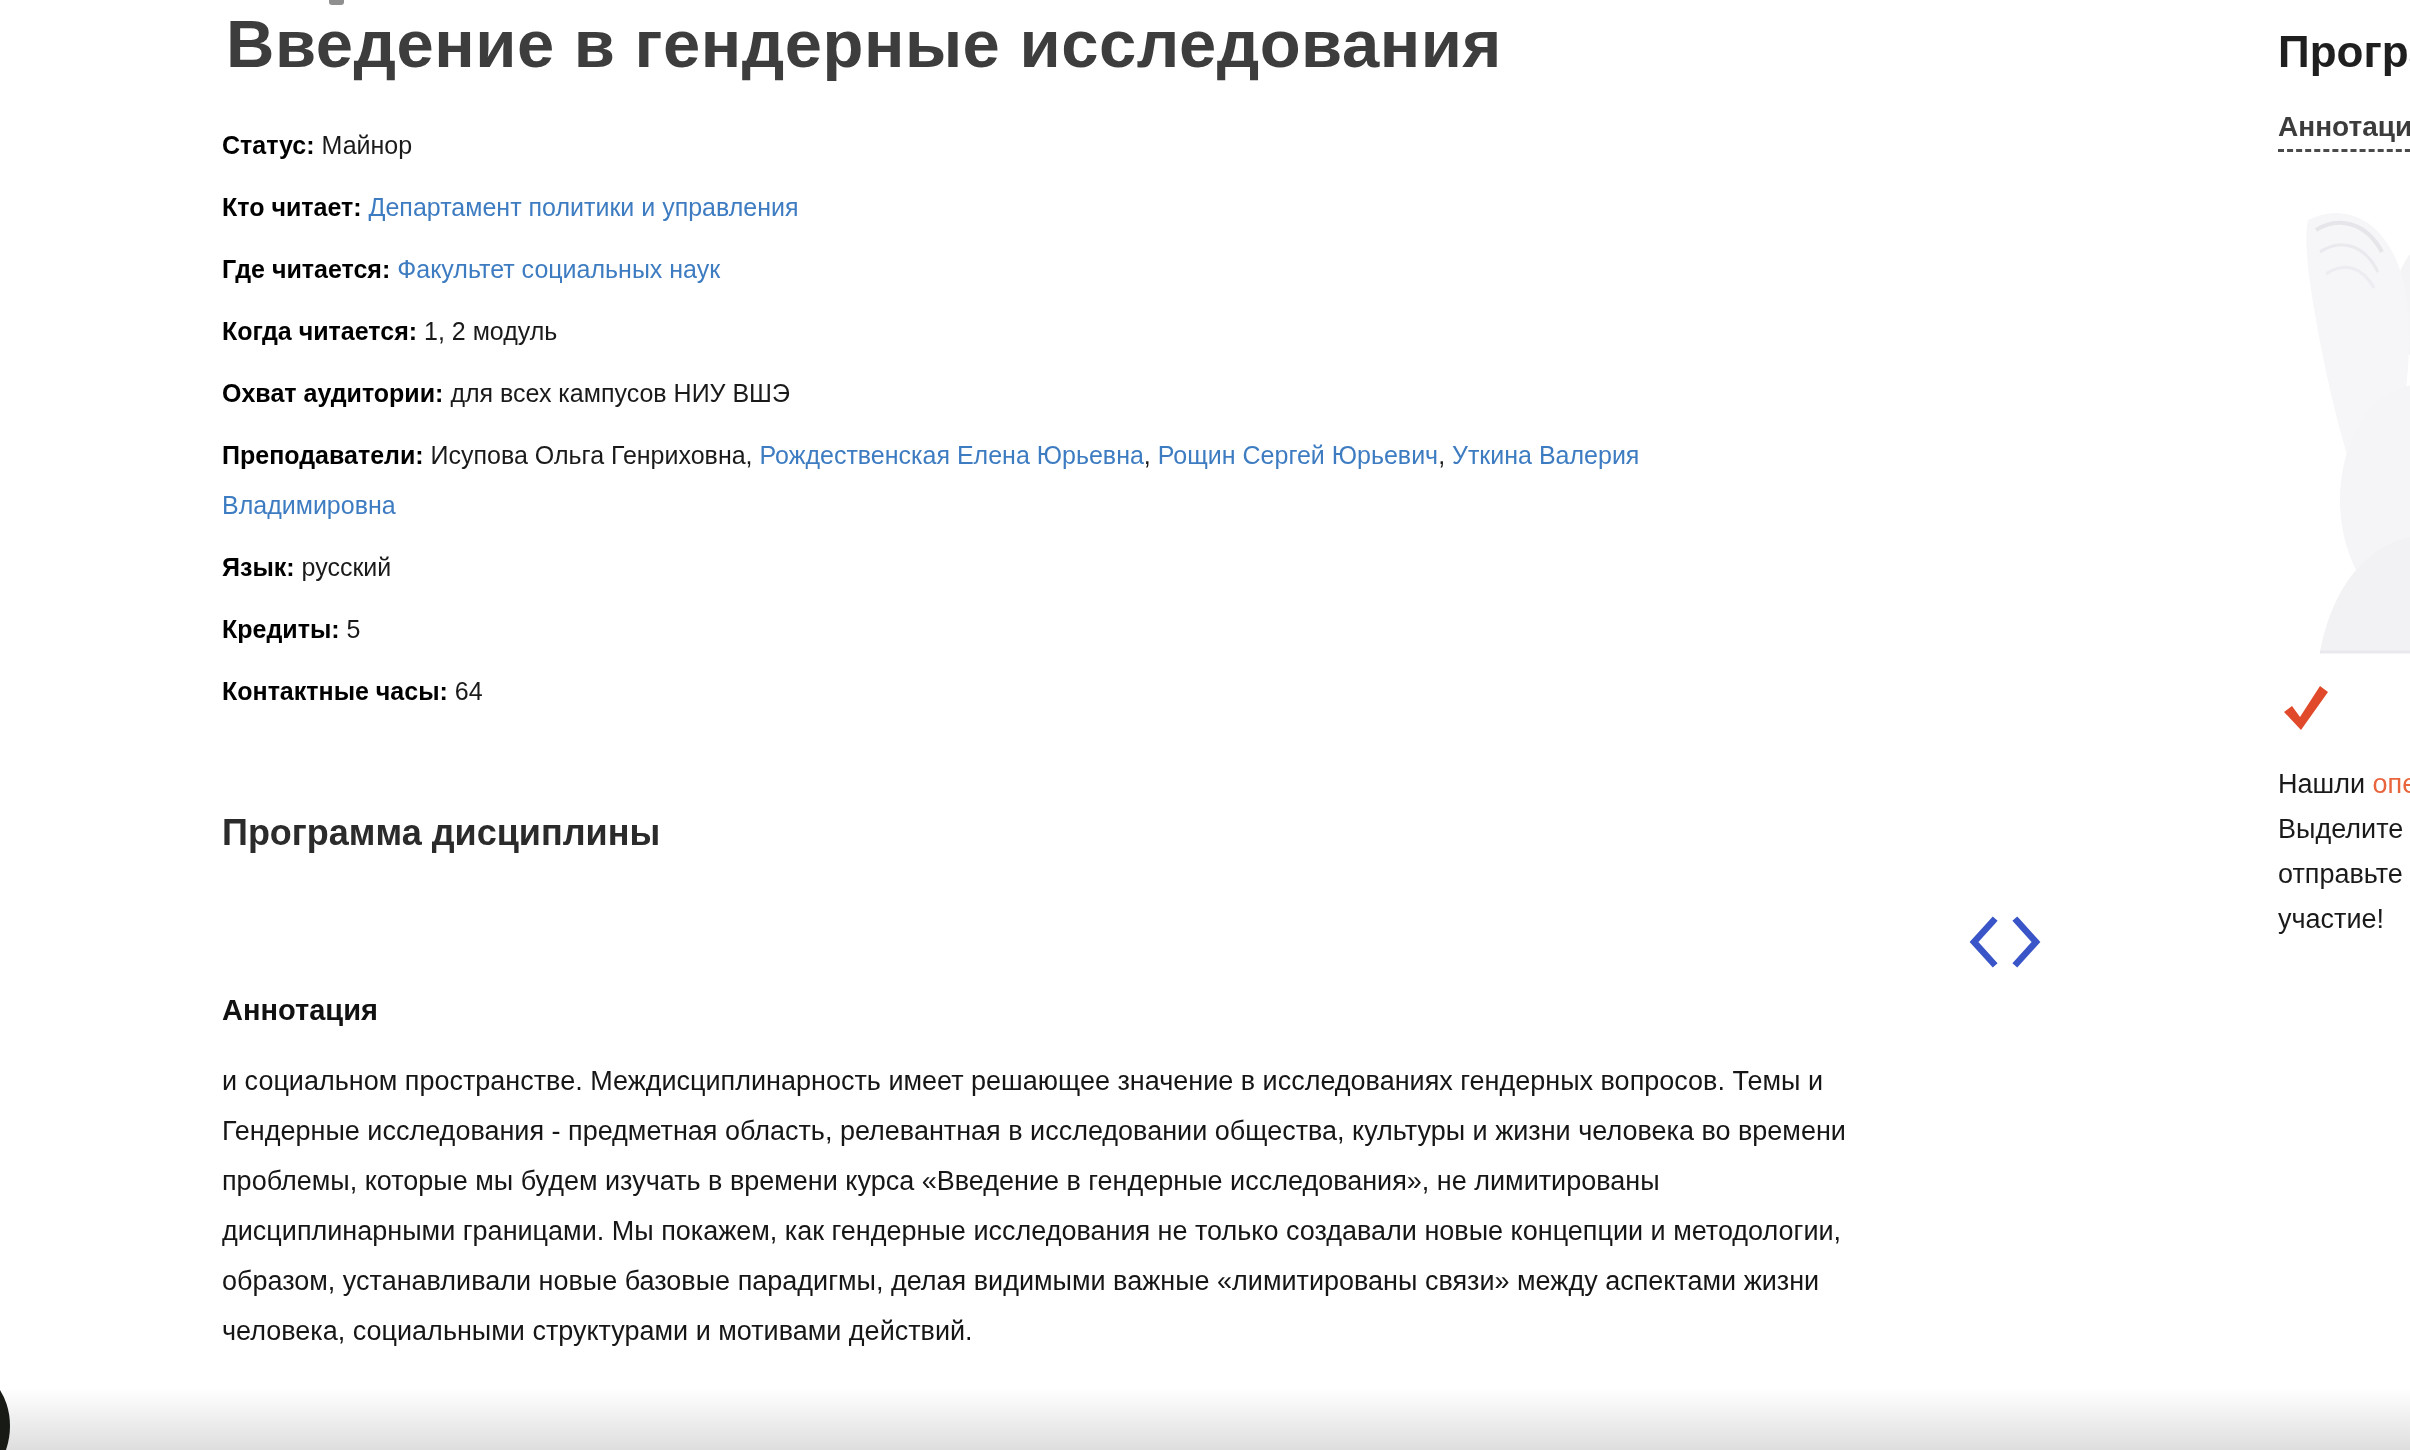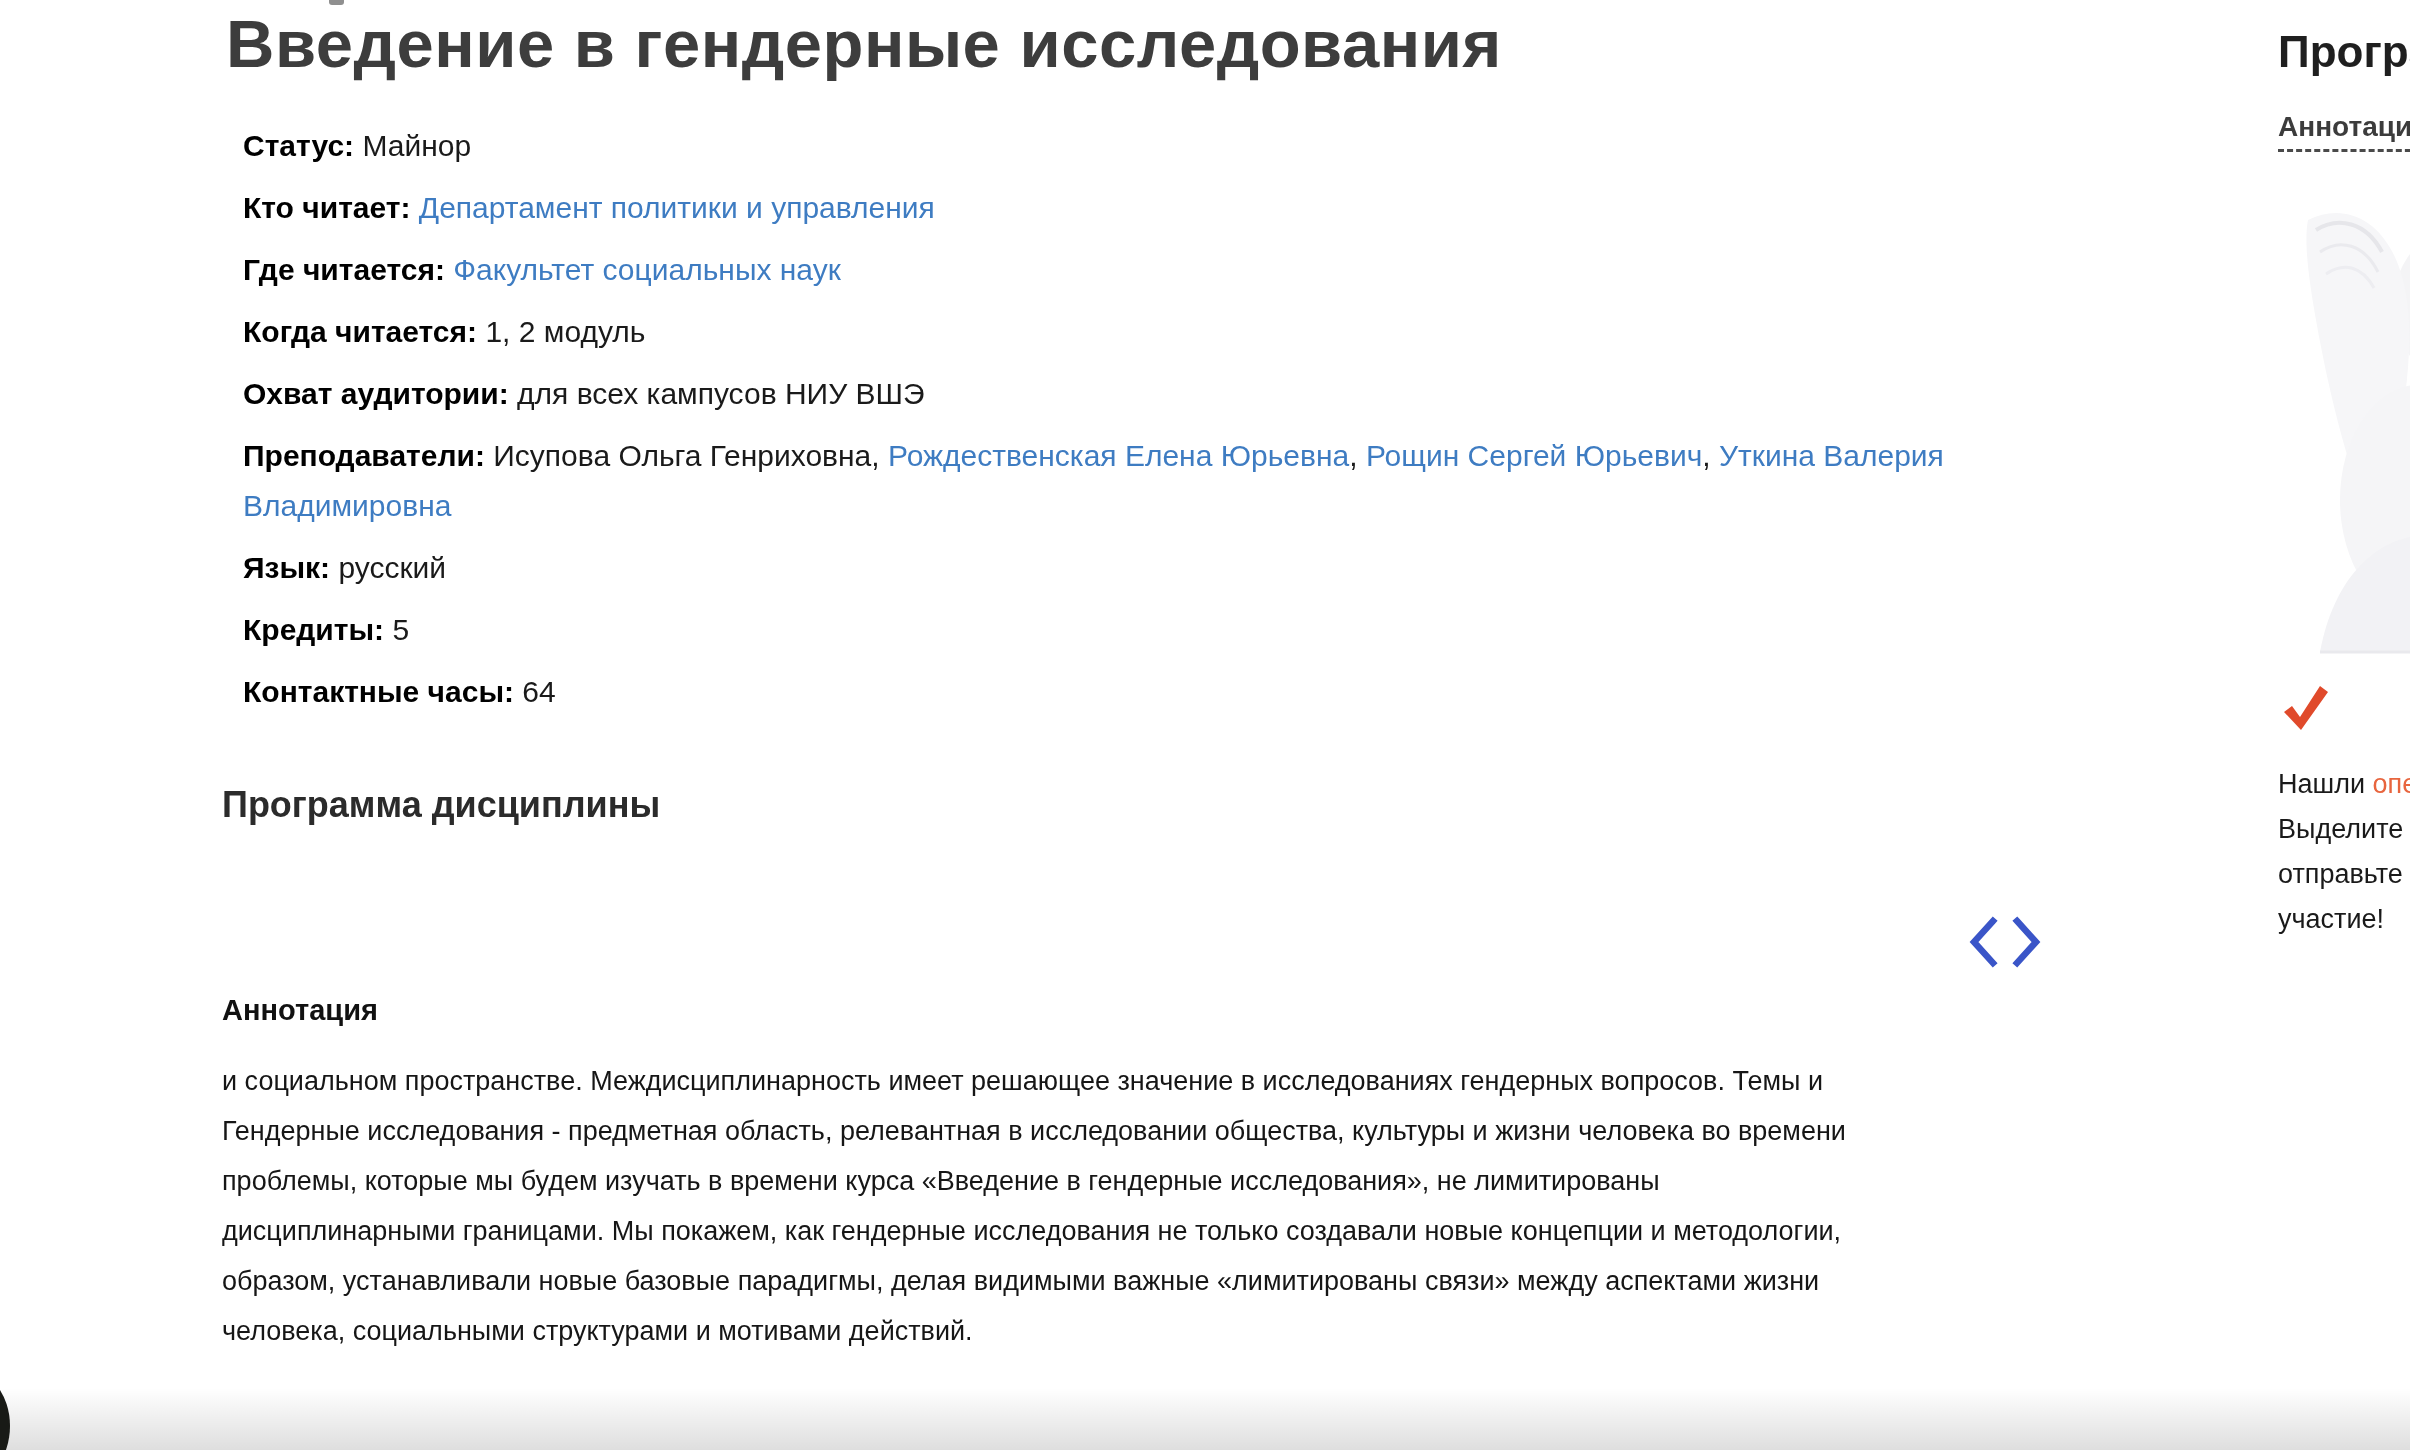--- a/index.html
+++ b/index.html
@@ -11,27 +11,27 @@
     color: #1a1a1a;
   }
   
   .main-title {
     position: absolute; left: 222px; top: 10px;
     font-size: 67px; line-height: 60px; font-weight: 700;
     color: #3d3d3d; letter-spacing: 0.5px; margin: 4px; white-space: nowrap;
   }
   .meta { position: absolute; left: 222px; top: 128px; width: 1960px; }
   .meta-row { margin-bottom: 27px; }
-  .meta-line { font-size: 30px; line-height: 35px; margin-bottom: 15px; white-space: nowrap; margin-left: 21px; }
+  .meta-line { font-size: 25px; line-height: 35px; margin-bottom: 15px; white-space: nowrap; }
   .meta-line:last-child { margin-bottom: 0; }
   .mp-label { font-weight: 700; color: #000000; }
   .mp-text  { color: #1a1a1a; }
   .mp-link  { color: var(--link-blue); cursor: pointer; }
   .section-heading {
-    position: absolute; left: 222px; top: 784px;
+    position: absolute; left: 222px; top: 812px;
     font-size: 36px; font-weight: 700; color: #2b2b2b; margin: 0;
   }
   .annotation-heading {
     position: absolute; left: 222px; top: 994px;
     font-size: 29px; font-weight: 700; color: #111111; margin: 0;
   }
   .annotation-paragraph { position: absolute; left: 222px; top: 1056px; width: 1900px; }
   .para-line { font-size: 27px; line-height: 50px; color: #161616; white-space: nowrap; }
   
   .carousel-nav { position: absolute; left: 1966px; top: 914px; display: flex; gap: 10px; }

